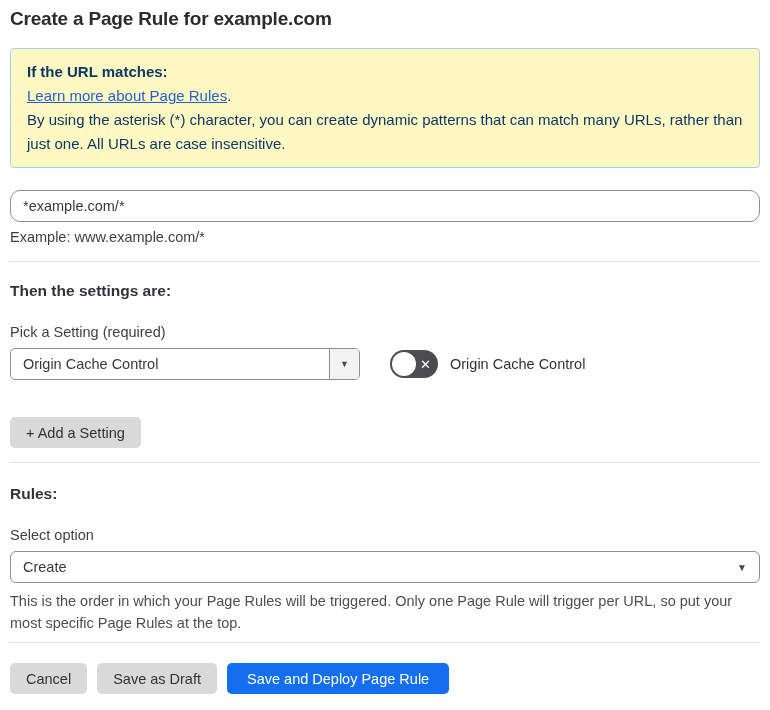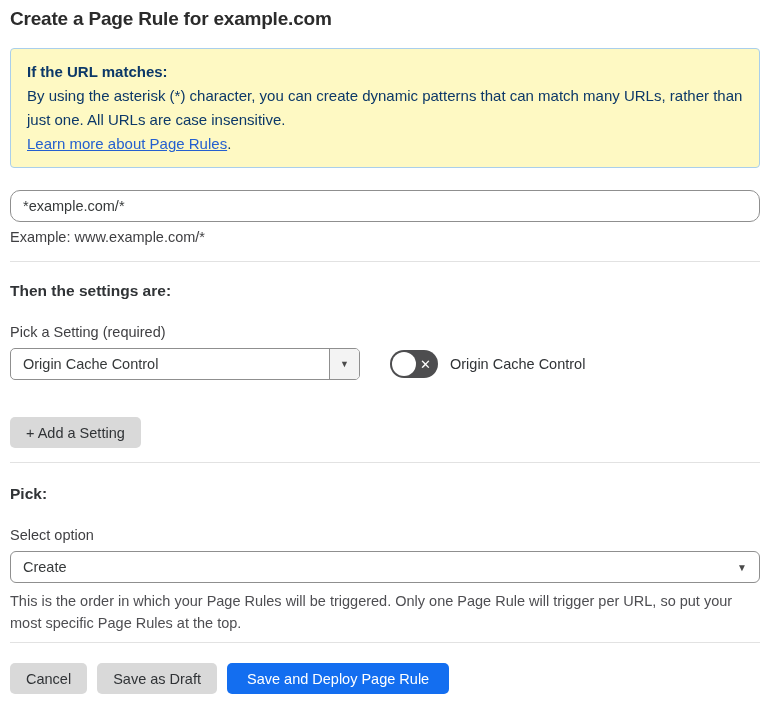--- a/index.html
+++ b/index.html
@@ -105,22 +105,22 @@
 </style>
 </head>
 <body>
 
 <div class="container">
 
   <h1 class="page-title">Create a Page Rule for example.com</h1>
 
   <div class="info-box">
     <div class="info-heading">If the URL matches:</div>
+    <div><a class="info-link">Learn more about Page Rules</a><span>.</span></div>
     <div>By using the asterisk (*) character, you can create dynamic patterns that can match many URLs, rather than just one. All URLs are case insensitive.</div>
-    <div><a class="info-link">Learn more about Page Rules</a><span>.</span></div>
   </div>
 
   <input class="text-input" type="text" value="*example.com/*" style="">
   <div class="field-example">Example: www.example.com/*</div>
 
   <hr class="divider d1">
 
   <h2 class="section-heading">Then the settings are:</h2>
 
   <div class="field-label">Pick a Setting (required)</div>
@@ -138,21 +138,21 @@
     </div>
     <div class="toggle-label">Origin Cache Control</div>
   </div>
 
   <div class="add-setting-wrap">
     <button class="btn btn-gray">+ Add a Setting</button>
   </div>
 
   <hr class="divider d2">
 
-  <h2 class="section-heading">Pick:</h2>
+  <h2 class="section-heading">Rules:</h2>
 
   <div class="field-label">Select option</div>
 
   <div class="order-select">
     <div class="select-text">Create</div>
     <span class="select-caret">▼</span>
   </div>
 
   <div class="order-help">This is the order in which your Page Rules will be triggered. Only one Page Rule will trigger per URL, so put your most specific Page Rules at the top.</div>
 

